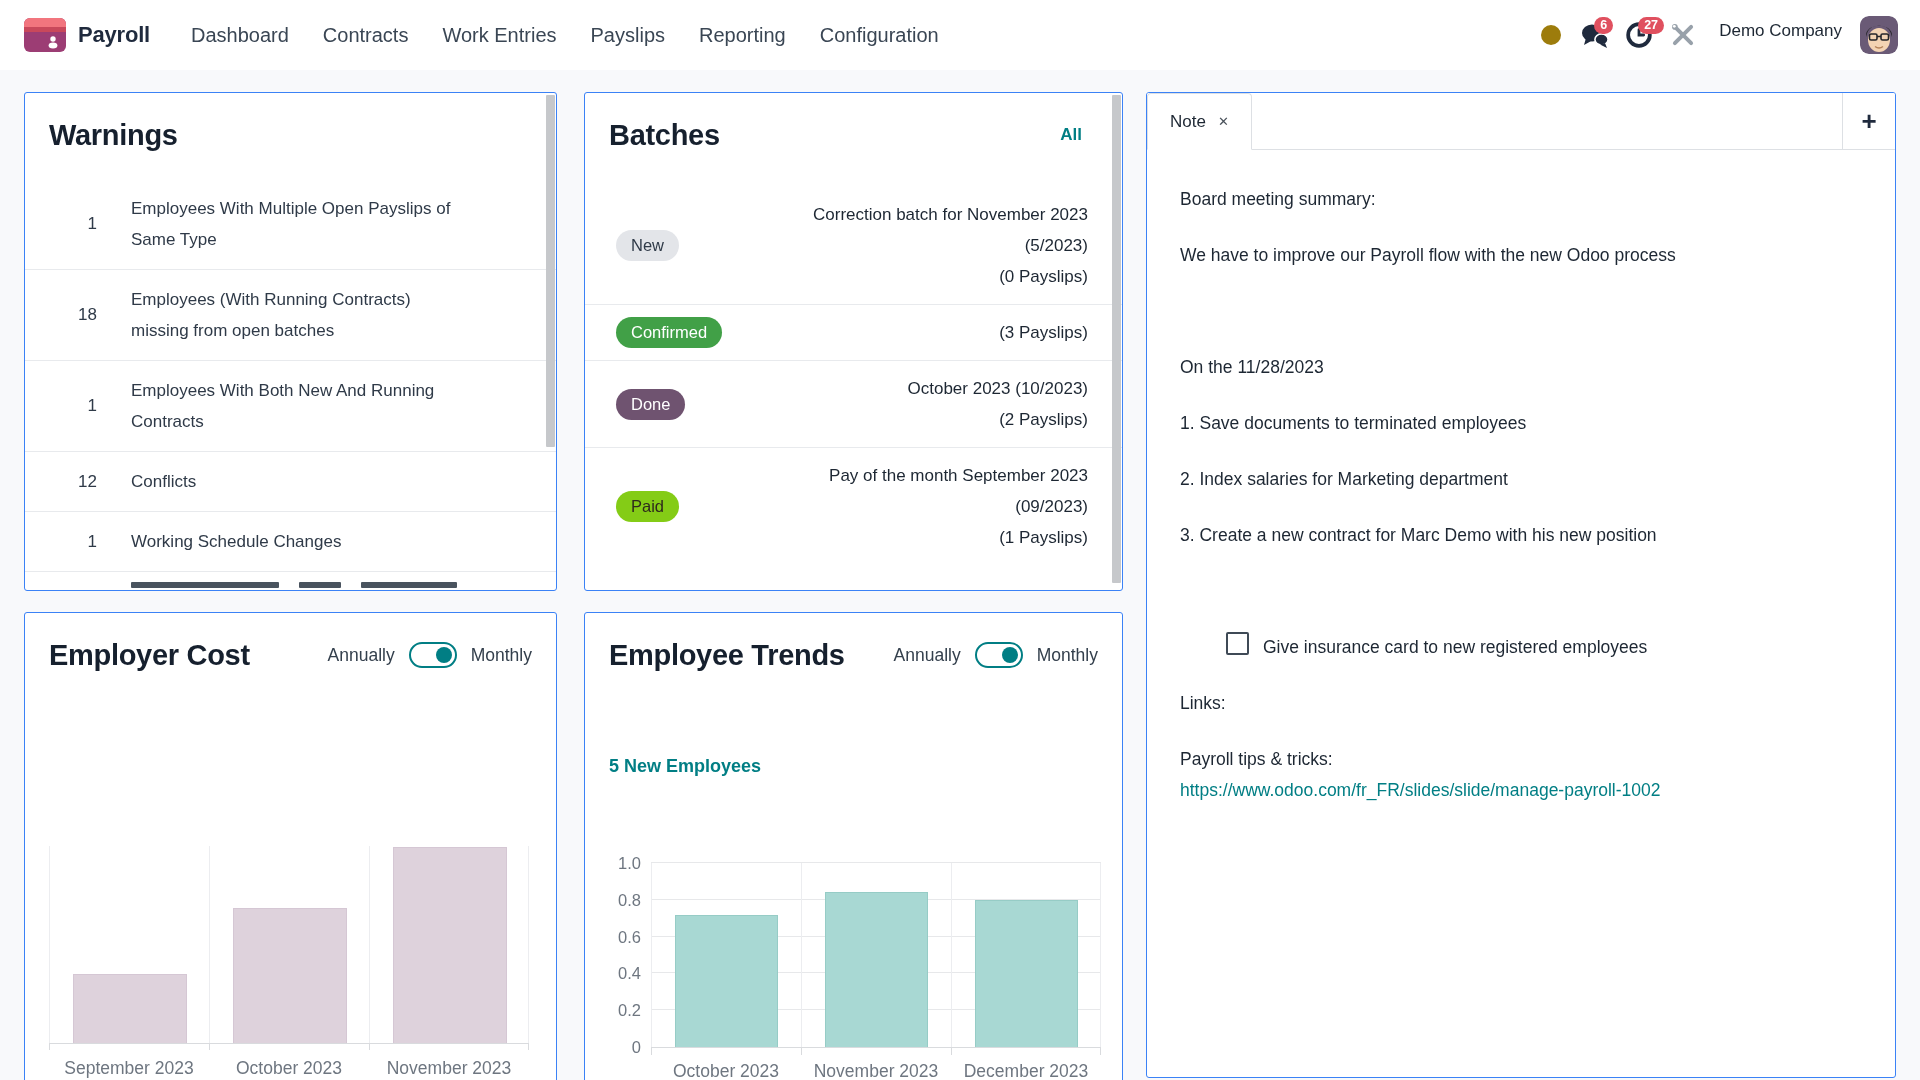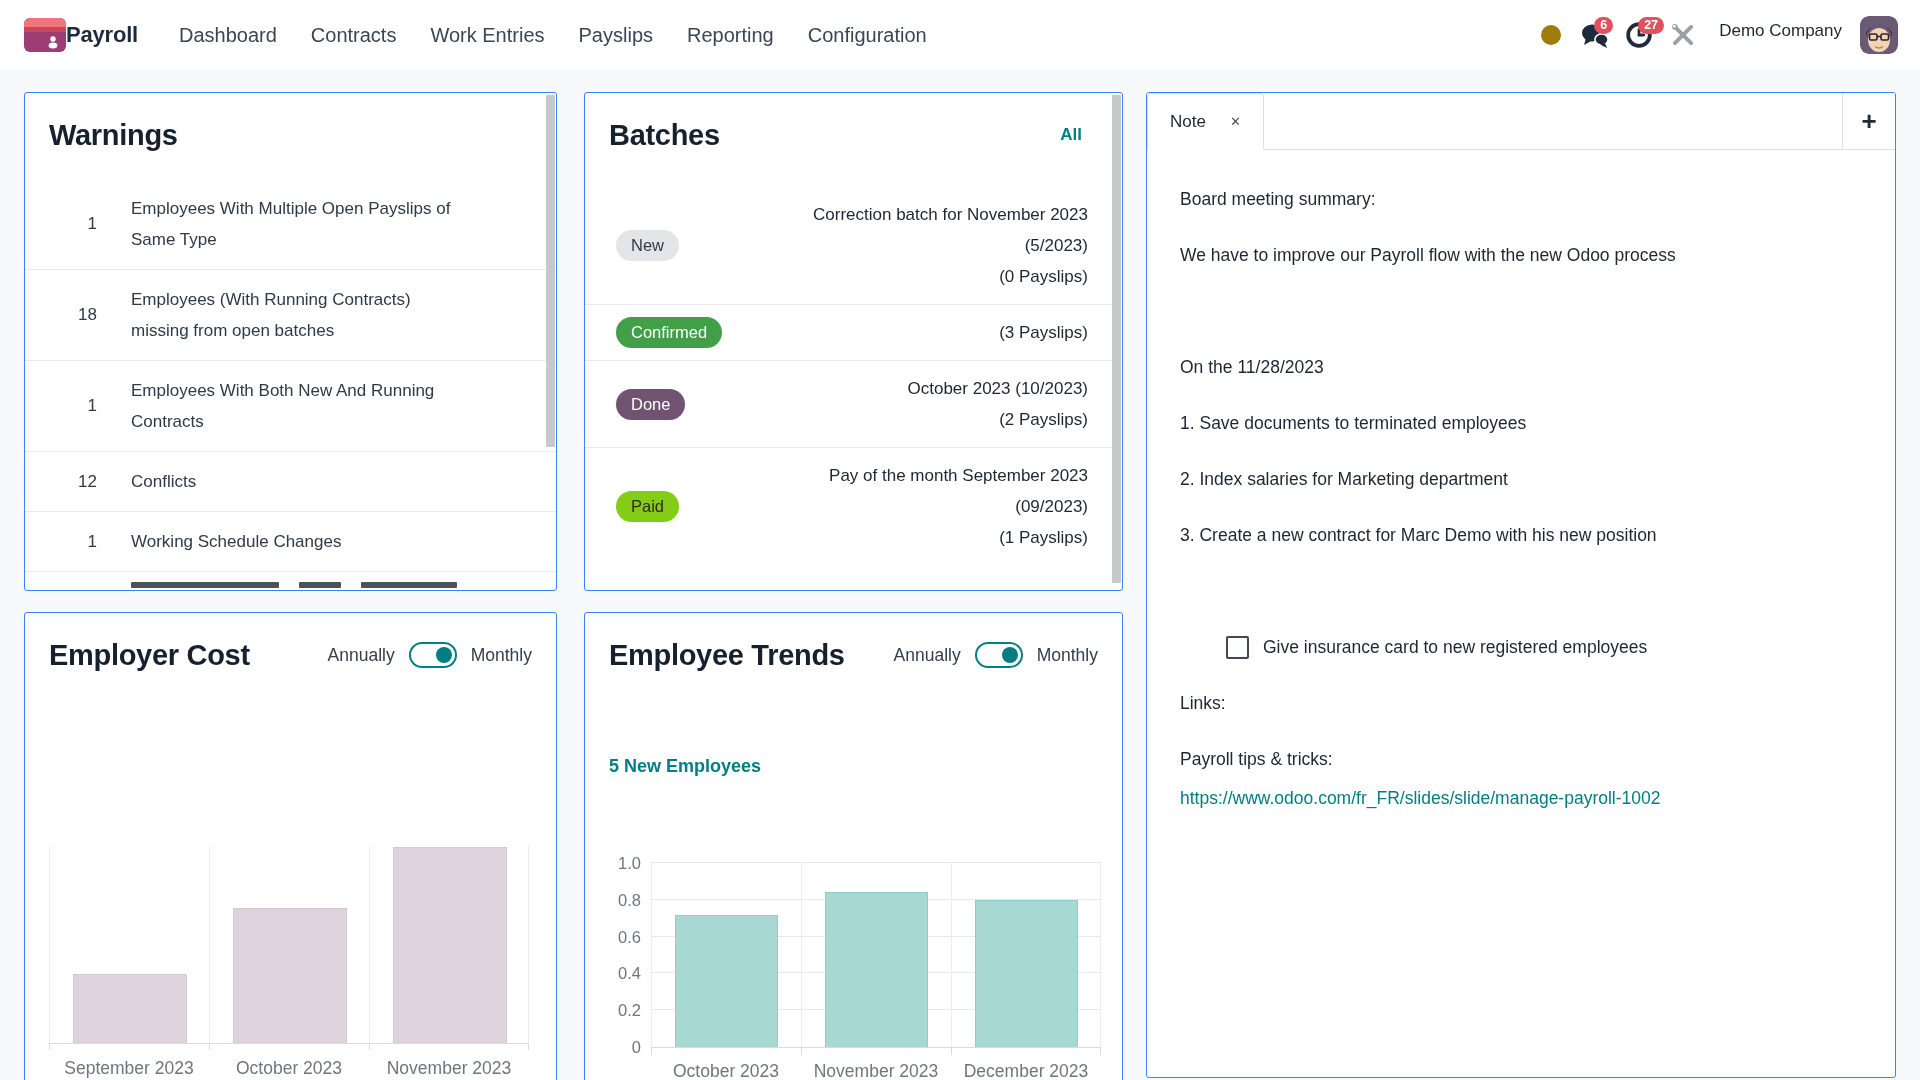--- a/index.html
+++ b/index.html
@@ -2,21 +2,21 @@
 <html><head>
 <meta charset="utf-8">
 <style>
   html,body{margin:0;padding:0}
   body{
     width:1920px;height:1080px;overflow:hidden;position:relative;
     background:#f8f9fb;font-family:"Liberation Sans",sans-serif;color:#2f3a48;
   }
   
   .topbar{position:absolute;left:0;top:0;width:1920px;height:70px;background:#ffffff;display:flex;align-items:center}
-  .brand{display:flex;align-items:center;padding-left:24px;flex:none}
+  .brand{display:flex;align-items:center;gap:12px;padding-left:24px;flex:none}
   .brand-name{font-size:22px;font-weight:600;color:#1f2a3d;letter-spacing:-0.2px}
   .nav{display:flex;margin-left:24px}
   .nav a{display:block;line-height:70px;padding:4px 17px;font-size:20px;color:#3a4654;text-decoration:none;cursor:pointer}
   .systray{margin-left:auto;display:flex;align-items:center;padding-right:22px;gap:8px}
   .tray-icon{position:relative;width:36px;height:36px;display:flex;align-items:center;justify-content:center;cursor:pointer}
   .count-badge{position:absolute;top:0px;left:17px;background:#e0505f;color:#fff;font-size:12.5px;font-weight:700;border-radius:10px;padding:1px 6px;line-height:15px}
   .company{font-size:17px;color:#1d2733;margin:0 10px 8px 10px;cursor:pointer}
   .avatar{width:38px;height:38px;border-radius:9px;overflow:hidden;flex:none;cursor:pointer}
   
   .card{position:absolute;background:#fff;border:1px solid #3b82f6;border-radius:3px;box-sizing:border-box;overflow:hidden}
@@ -41,28 +41,28 @@
   .brow{display:flex;align-items:center;justify-content:space-between;border-bottom:1px solid #e8eaed;padding:12px 34px 12px 31px;cursor:pointer}
   .brow:last-child{border-bottom:none}
   .badge{flex:none;border-radius:16px;padding:5px 15px;font-size:16.5px;line-height:21px}
   .badge.gray  {background:#e3e5e9;color:#2f3a48}
   .badge.green {background:#41a047;color:#ffffff}
   .badge.purple{background:#6f5370;color:#ffffff}
   .badge.amber {background:#84cc16;color:#2f2a1d}
   .btext{text-align:right;font-size:17px;color:#1d2733;line-height:31px;margin-left:14px}
   
   .tabbar{height:56px;display:flex;align-items:stretch;border-bottom:1px solid #dde0e4;background:#fff}
-  .tab{display:flex;align-items:center;gap:24px;padding:0 22px;border:1px solid #dde0e4;border-bottom:1px solid #fff;border-top-left-radius:4px;border-top-right-radius:4px;margin-bottom:-1px;background:#fff;font-size:17px;color:#1d2733;cursor:pointer}
+  .tab{display:flex;align-items:center;gap:12px;padding:0 22px;border:1px solid #dde0e4;border-bottom:1px solid #fff;border-top-left-radius:4px;border-top-right-radius:4px;margin-bottom:-1px;background:#fff;font-size:17px;color:#1d2733;cursor:pointer}
   .tab-close{font-size:13px;color:#49515a;cursor:pointer}
   .tab-add{margin-left:auto;width:52px;border-left:1px solid #dde0e4;display:flex;align-items:center;justify-content:center;font-size:26px;font-weight:700;color:#1f2a3d;cursor:pointer}
   .note-body{padding:34px 34px 0 33px;font-size:17.5px;color:#1d2733}
   .nline{line-height:31px;margin-bottom:25px;min-height:31px}
-  .nline.tight{margin-bottom:8px}
+  .nline.tight{margin-bottom:0}
   .nblank{height:31px;margin-bottom:25px}
-  .ncheck{padding-left:46px;display:flex;align-items:center}
+  .ncheck{padding-left:46px;display:flex;align-items:flex-start}
   .cbox{width:19px;height:19px;border:2px solid #3f4a56;border-radius:2px;background:#fff;margin-right:14px;flex:none;cursor:pointer}
   .nlink{color:#017e84;text-decoration:none;cursor:pointer}
   
   .toggle-group{display:flex;align-items:center;gap:14px;font-size:17.5px;color:#333f4c}
   .switch{width:44px;height:22px;border:2px solid #017e84;border-radius:13px;position:relative;background:#fff;box-sizing:content-box;cursor:pointer;flex:none}
   .switch .knob{position:absolute;right:3px;top:3px;width:16px;height:16px;border-radius:50%;background:#017e84}
   
   .ec-plot{position:absolute;left:24px;top:233px;width:480px;height:197px;border-bottom:1px solid #d9dbde;display:flex}
   .ec-col{position:relative;width:160px;height:100%;border-left:1px solid #ecedf0;box-sizing:border-box}
   .ec-col:last-child{border-right:1px solid #ecedf0}

